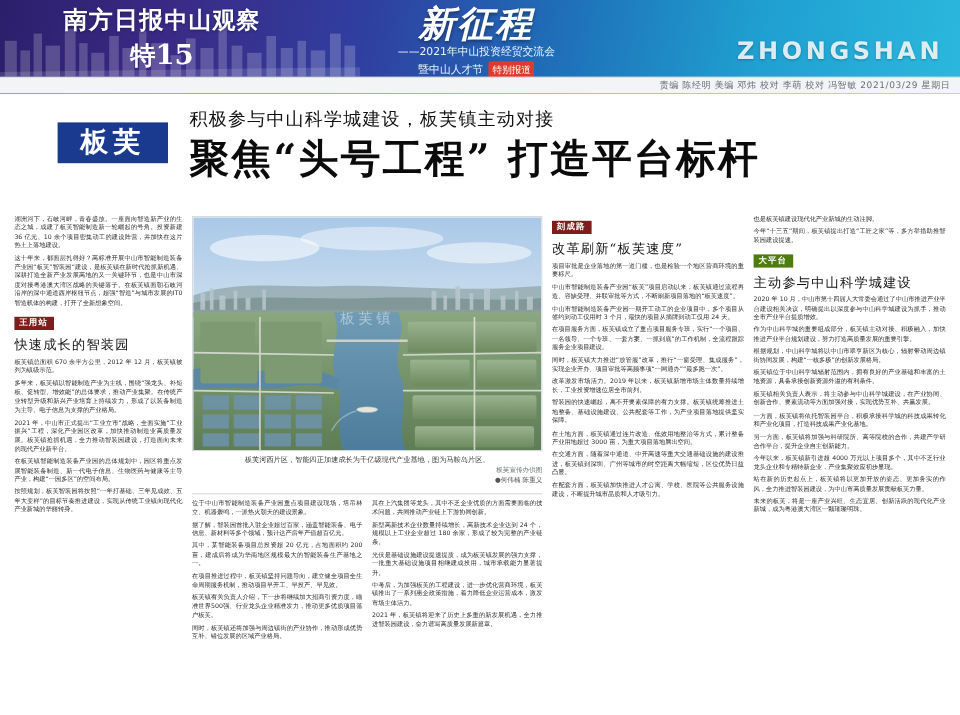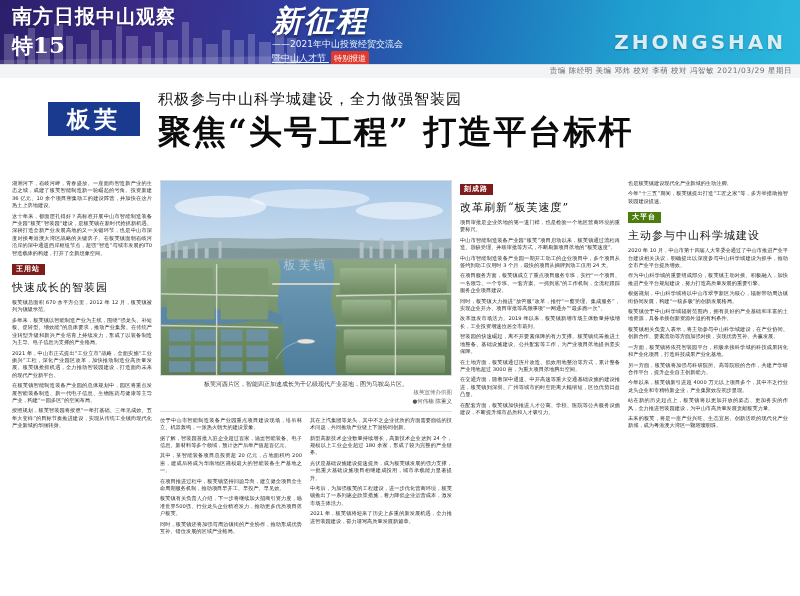--- a/index.html
+++ b/index.html
@@ -6,31 +6,31 @@
   body{
     width:800px;height:596px;overflow:hidden;
     background:#ffffff;
     font-family:"DejaVu Sans","Liberation Sans",sans-serif;
     color:#1a1a1a;
   }
   .page{position:relative;width:800px;height:596px;background:#fff;}
 
   
   .masthead{position:relative;width:800px;height:78px;overflow:hidden;
-    background:linear-gradient(100deg,#2b1f6b 0%,#3b2a86 18%,#2f3fa0 38%,#1f6fb8 58%,#1f9fd0 78%,#2bb8dd 100%);}
+    background:linear-gradient(100deg,#2b1f6b 0%,#3b2a86 18%,#2f3fa0 38%,#1f6fb8 58%,#1f9fd0 78%,#2bb8dd 100%);text-align:center;}
   .mast-left{position:absolute;left:8px;top:4px;width:250px;height:70px;}
   .mast-title{font-family:"DejaVu Serif","Liberation Serif",serif;color:#fff;font-weight:bold;letter-spacing:1px;}
   .mh-line1{font-size:20px;line-height:24px;margin-left:4px;text-shadow:0 1px 2px rgba(0,0,0,.35);}
   .mh-line1 .sub{font-size:19px;}
   .mh-num{margin-left:4px;margin-top:4px;font-size:23px;line-height:26px;color:#fff;font-family:"DejaVu Serif","Liberation Serif",serif;font-weight:bold;}
   .mh-num .lbl{font-size:21px;}
   .mast-center{position:absolute;left:272px;top:6px;width:250px;height:62px;}
   .mc-logo{font-family:"DejaVu Serif","Liberation Serif",serif;font-size:30px;line-height:30px;color:#ffffff;font-weight:bold;font-style:italic;letter-spacing:2px;text-shadow:0 2px 3px rgba(0,0,0,.4);}
   .mc-sub{font-size:9px;line-height:13px;color:#eaf4ff;margin-top:2px;}
-  .mc-sub2{font-size:9px;line-height:13px;color:#eaf4ff;text-decoration:underline;}
+  .mc-sub2{font-size:9px;line-height:13px;color:#eaf4ff;}
   .mc-badge{display:inline-block;background:#e03a2f;color:#fff;font-size:8px;padding:1px 3px;border-radius:2px;margin-left:2px;}
   .mast-right{position:absolute;right:0;top:0;width:300px;height:78px;}
   .skyline{position:absolute;left:0;bottom:14px;width:300px;height:48px;}
   .zhongshan{position:absolute;right:14px;top:30px;font-family:"DejaVu Sans","Liberation Sans",sans-serif;
     font-size:20px;font-weight:bold;color:rgba(255,255,255,.85);letter-spacing:3px;text-shadow:0 1px 2px rgba(0,0,0,.25);}
   .mast-strip{position:absolute;left:0;bottom:0;width:800px;height:13px;background:#f3f4f6;border-top:1px solid #dcdfe3;}
   .strip-inner{position:absolute;right:8px;top:1px;font-size:7.5px;color:#6a6f75;letter-spacing:.5px;}
   .strip-inner span{}
 
   
@@ -135,21 +135,21 @@
         <span>校对 冯智敏</span>
         <span>2021/03/29</span>
         <span>星期日</span>
       </div>
     </div>
   </div>
 
   <div class="headline-zone">
     <div class="kicker-wrap">
       <div class="kicker-badge">板芙</div>
-      <div class="shoulder">积极参与中山科学城建设，全力做强智装园</div>
+      <div class="shoulder">积极参与中山科学城建设，板芙镇主动对接</div>
       <div class="main-head">聚焦“头号工程” 打造平台标杆</div>
     </div>
   </div>
 
   <div class="content">
 
     <div class="col col-1">
       <p class="para">湖洲河下，石岐河畔，青春盛放。一座面向智造新产业的生态之城，成建了板芙智能制造新一轮崛起的号角。投资新建 36 亿元、10 余个项目密集动工的建设阵营，并加快在这片热土上落地建设。</p>
       <p class="para">这十年来，都面层扎得好？高标准开展中山市智能制造装备产业园“板芙”智装园“建设，是板芙镇在新时代抢抓新机遇、深耕打造全新产业发展高地的又一关键环节，也是中山市深度对接粤港澳大湾区战略的关键落子。在板芙镇面朝石岐河沿岸的深中通道西岸枢纽节点，超强“智造”与城市发展的IT0智造载体的构建，打开了全新想象空间。</p>
       <div class="sec-label">王用站</div>

